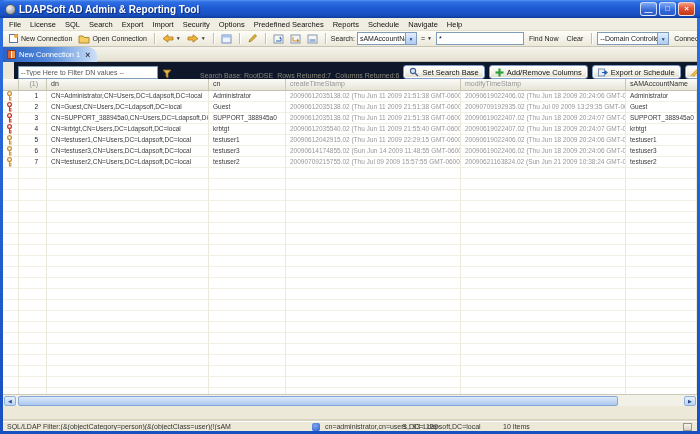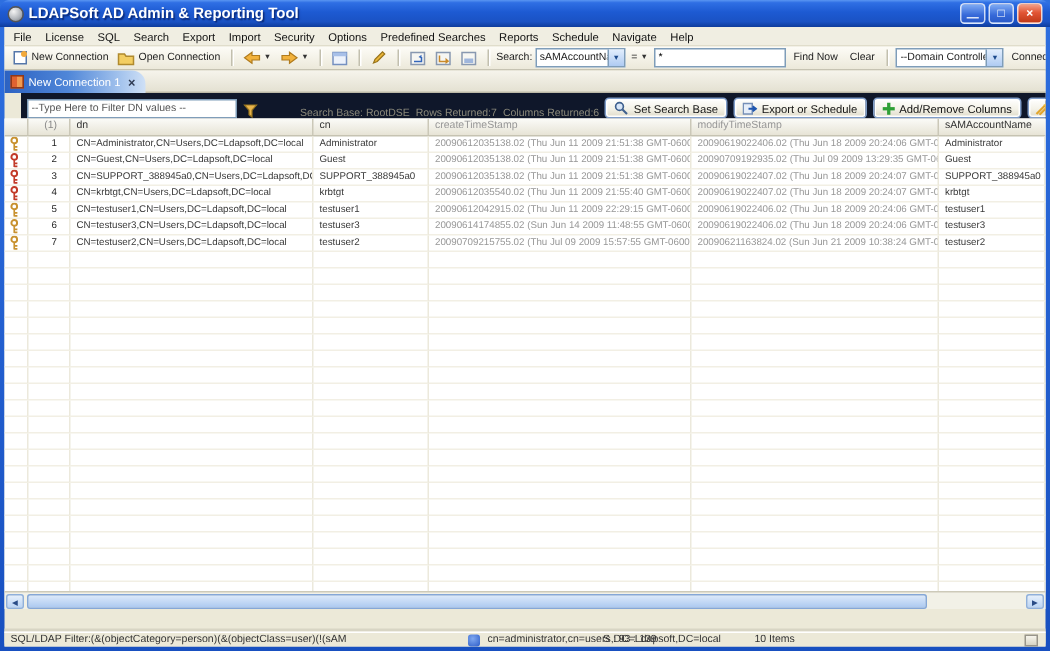--- a/index.html
+++ b/index.html
@@ -276,35 +276,35 @@
           <span class="ic">
               <svg width="10" height="10">
                 <circle cx="4" cy="4" r="2.6" fill="#D8E6F8" stroke="#40618F" stroke-width="1.1"></circle>
                 <path d="M6 6 L9 9" stroke="#40618F" stroke-width="1.4"></path>
               </svg>
             </span>
           <span>Set Search Base</span>
         </span>
         <span class="xp-btn">
           <span class="ic">
+              <svg width="9" height="9">
+                <rect x="3.4" y="0.5" width="2.2" height="8" fill="#2FA037"></rect>
+                <rect x="0.5" y="3.4" width="8" height="2.2" fill="#2FA037"></rect>
+              </svg>
+            </span>
+          <span>Add/Remove Columns</span>
+        </span>
+        <span class="xp-btn">
+          <span class="ic">
               <svg width="10" height="9">
                 <rect x="0.5" y="1" width="6" height="7" fill="#E6EEF9" stroke="#7690B8"></rect>
                 <path d="M4 4.5 H8 M6.8 2.8 L9 4.5 L6.8 6.2" stroke="#2057B0" stroke-width="1.2" fill="none"></path>
               </svg>
             </span>
           <span>Export or Schedule</span>
-        </span>
-        <span class="xp-btn">
-          <span class="ic">
-              <svg width="9" height="9">
-                <rect x="3.4" y="0.5" width="2.2" height="8" fill="#2FA037"></rect>
-                <rect x="0.5" y="3.4" width="8" height="2.2" fill="#2FA037"></rect>
-              </svg>
-            </span>
-          <span>Add/Remove Columns</span>
         </span>
         <span class="xp-btn" style="padding:0 4px">
           <span class="ic">
               <svg width="10" height="10">
                 <path d="M1 9 L7 3 M3 9.5 L8.5 4" stroke="#E2A62E" stroke-width="1.5"></path>
                 <path d="M7.5 0.8 L8.3 2.5 L10 3 L8.3 3.6 L7.5 5.3 L6.9 3.6 L5.2 3 L6.9 2.5 Z" fill="#F0C040"></path>
               </svg>
             </span>
         </span>
       </span>

